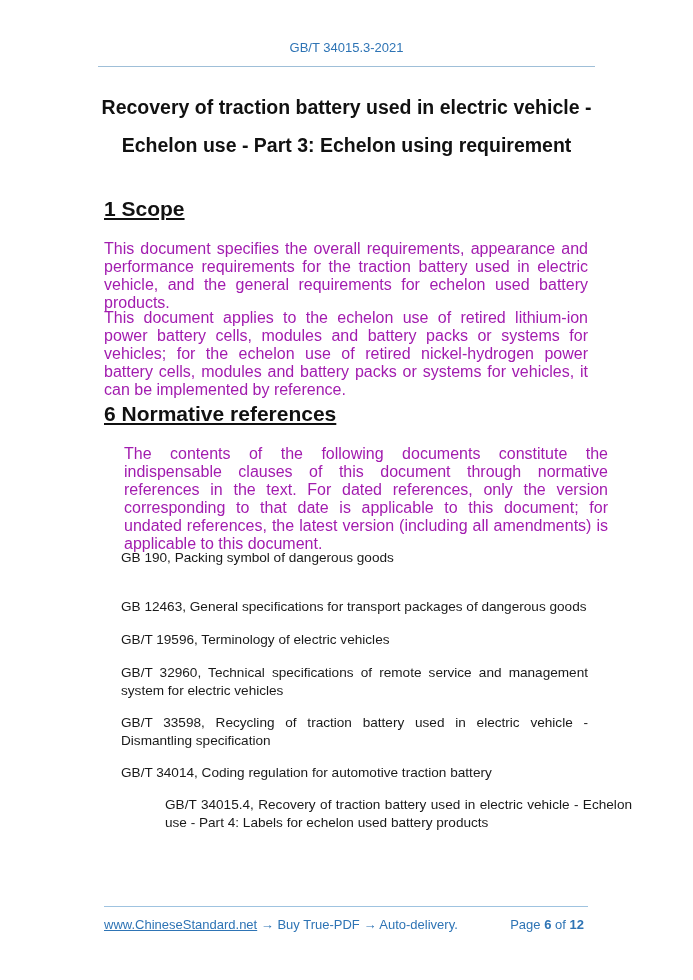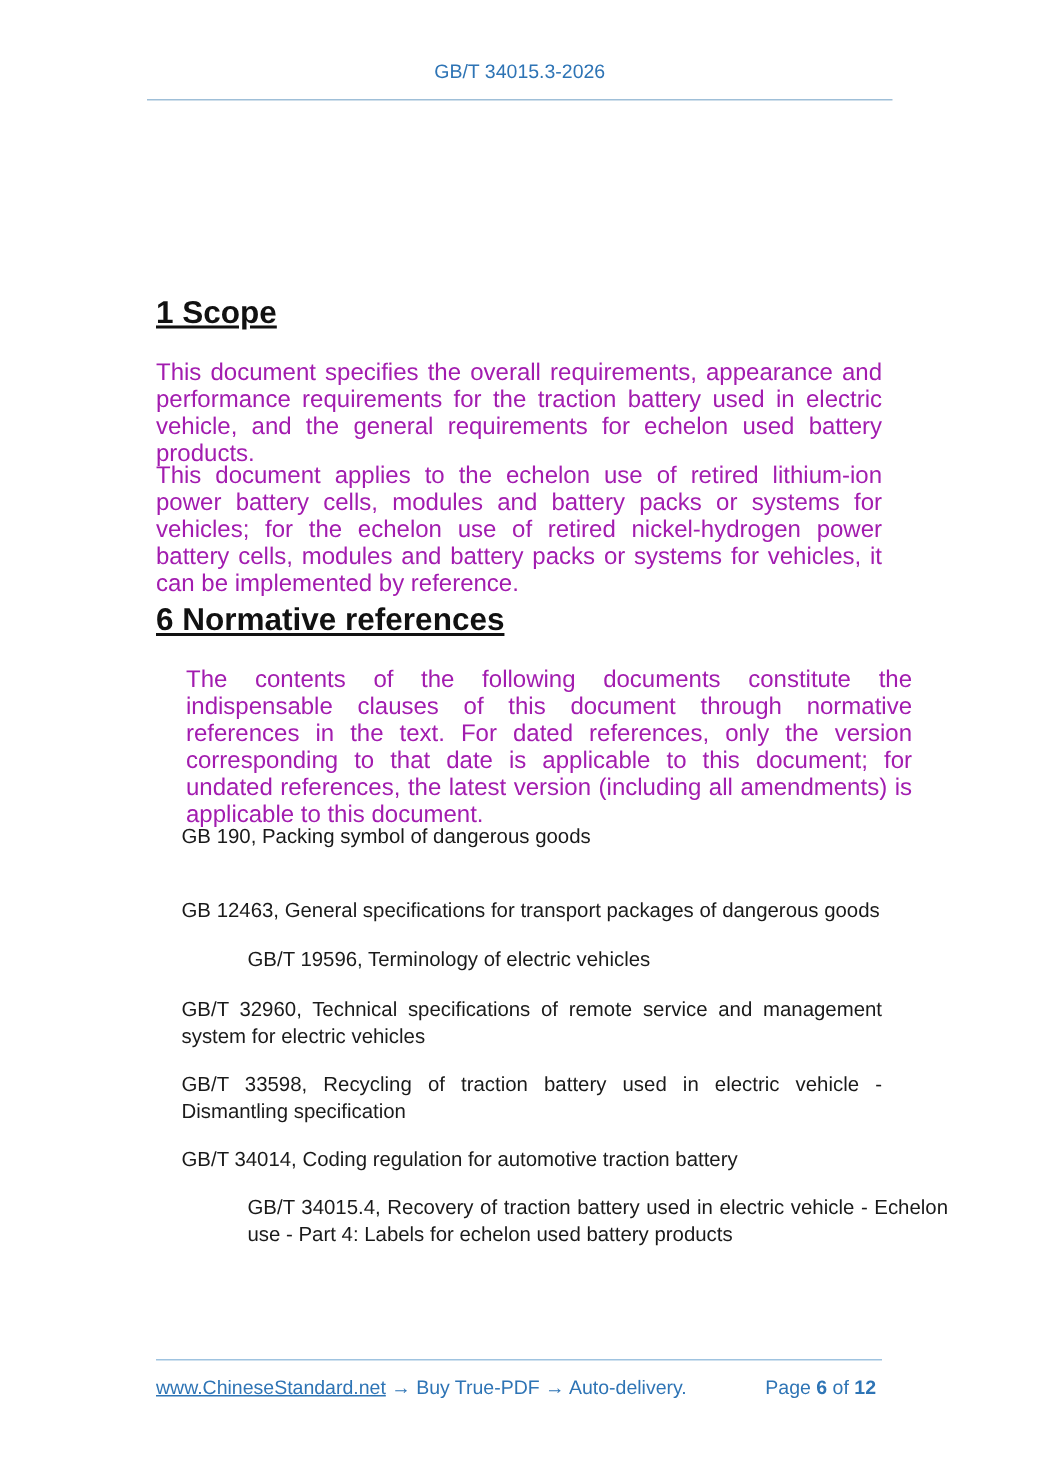--- a/index.html
+++ b/index.html
@@ -40,41 +40,43 @@
   .footer-link { color: #2e74b5; text-decoration: underline; }
   .footer-right {
     position: absolute; top: 917px; right: 109px; font-size: 13px; color: #2e74b5;
   }
   .footer-right b { font-weight: bold; }
 </style>
 </head>
 <body>
 
 <div>
-  <div class="header-title">GB/T 34015.3-2026</div>
+  <div class="header-title">GB/T 34015.3-2021</div>
   <div class="header-rule"></div>
 </div>
 
 <div class="doc-title">
+  <div>Recovery of traction battery used in electric vehicle -</div>
+  <div>Echelon use - Part 3: Echelon using requirement</div>
 </div>
 
 <div>
   <div class="section-heading" style="top:197px;">1 Scope</div>
   <p class="para" style="top:240px;">This document specifies the overall requirements, appearance and performance requirements for the traction battery used in electric vehicle, and the general requirements for echelon used battery products.</p>
   <p class="para" style="top:309px;">This document applies to the echelon use of retired lithium-ion power battery cells, modules and battery packs or systems for vehicles; for the echelon use of retired nickel-hydrogen power battery cells, modules and battery packs or systems for vehicles, it can be implemented by reference.</p>
 </div>
 
 <div>
   <div class="section-heading" style="top:402px;">6 Normative references</div>
   <p class="para" style="top:445px;margin-left:20px;">The contents of the following documents constitute the indispensable clauses of this document through normative references in the text. For dated references, only the version corresponding to that date is applicable to this document; for undated references, the latest version (including all amendments) is applicable to this document.</p>
 
   <div>
     <p class="ref" style="top:549px;">GB 190, Packing symbol of dangerous goods</p>
     <p class="ref" style="top:598px;">GB 12463, General specifications for transport packages of dangerous goods</p>
-    <p class="ref" style="top:631px;margin-left:44px;">GB/T 19596, Terminology of electric vehicles</p>
+    <p class="ref" style="top:631px;">GB/T 19596, Terminology of electric vehicles</p>
     <p class="ref" style="top:664px;">GB/T 32960, Technical specifications of remote service and management system for electric vehicles</p>
     <p class="ref" style="top:714px;">GB/T 33598, Recycling of traction battery used in electric vehicle - Dismantling specification</p>
     <p class="ref" style="top:764px;">GB/T 34014, Coding regulation for automotive traction battery</p>
     <p class="ref" style="top:796px;margin-left:44px;">GB/T 34015.4, Recovery of traction battery used in electric vehicle - Echelon use - Part 4: Labels for echelon used battery products</p>
   </div>
 </div>
 
 <div>
   <div class="footer-rule"></div>
   <div class="footer-left">

